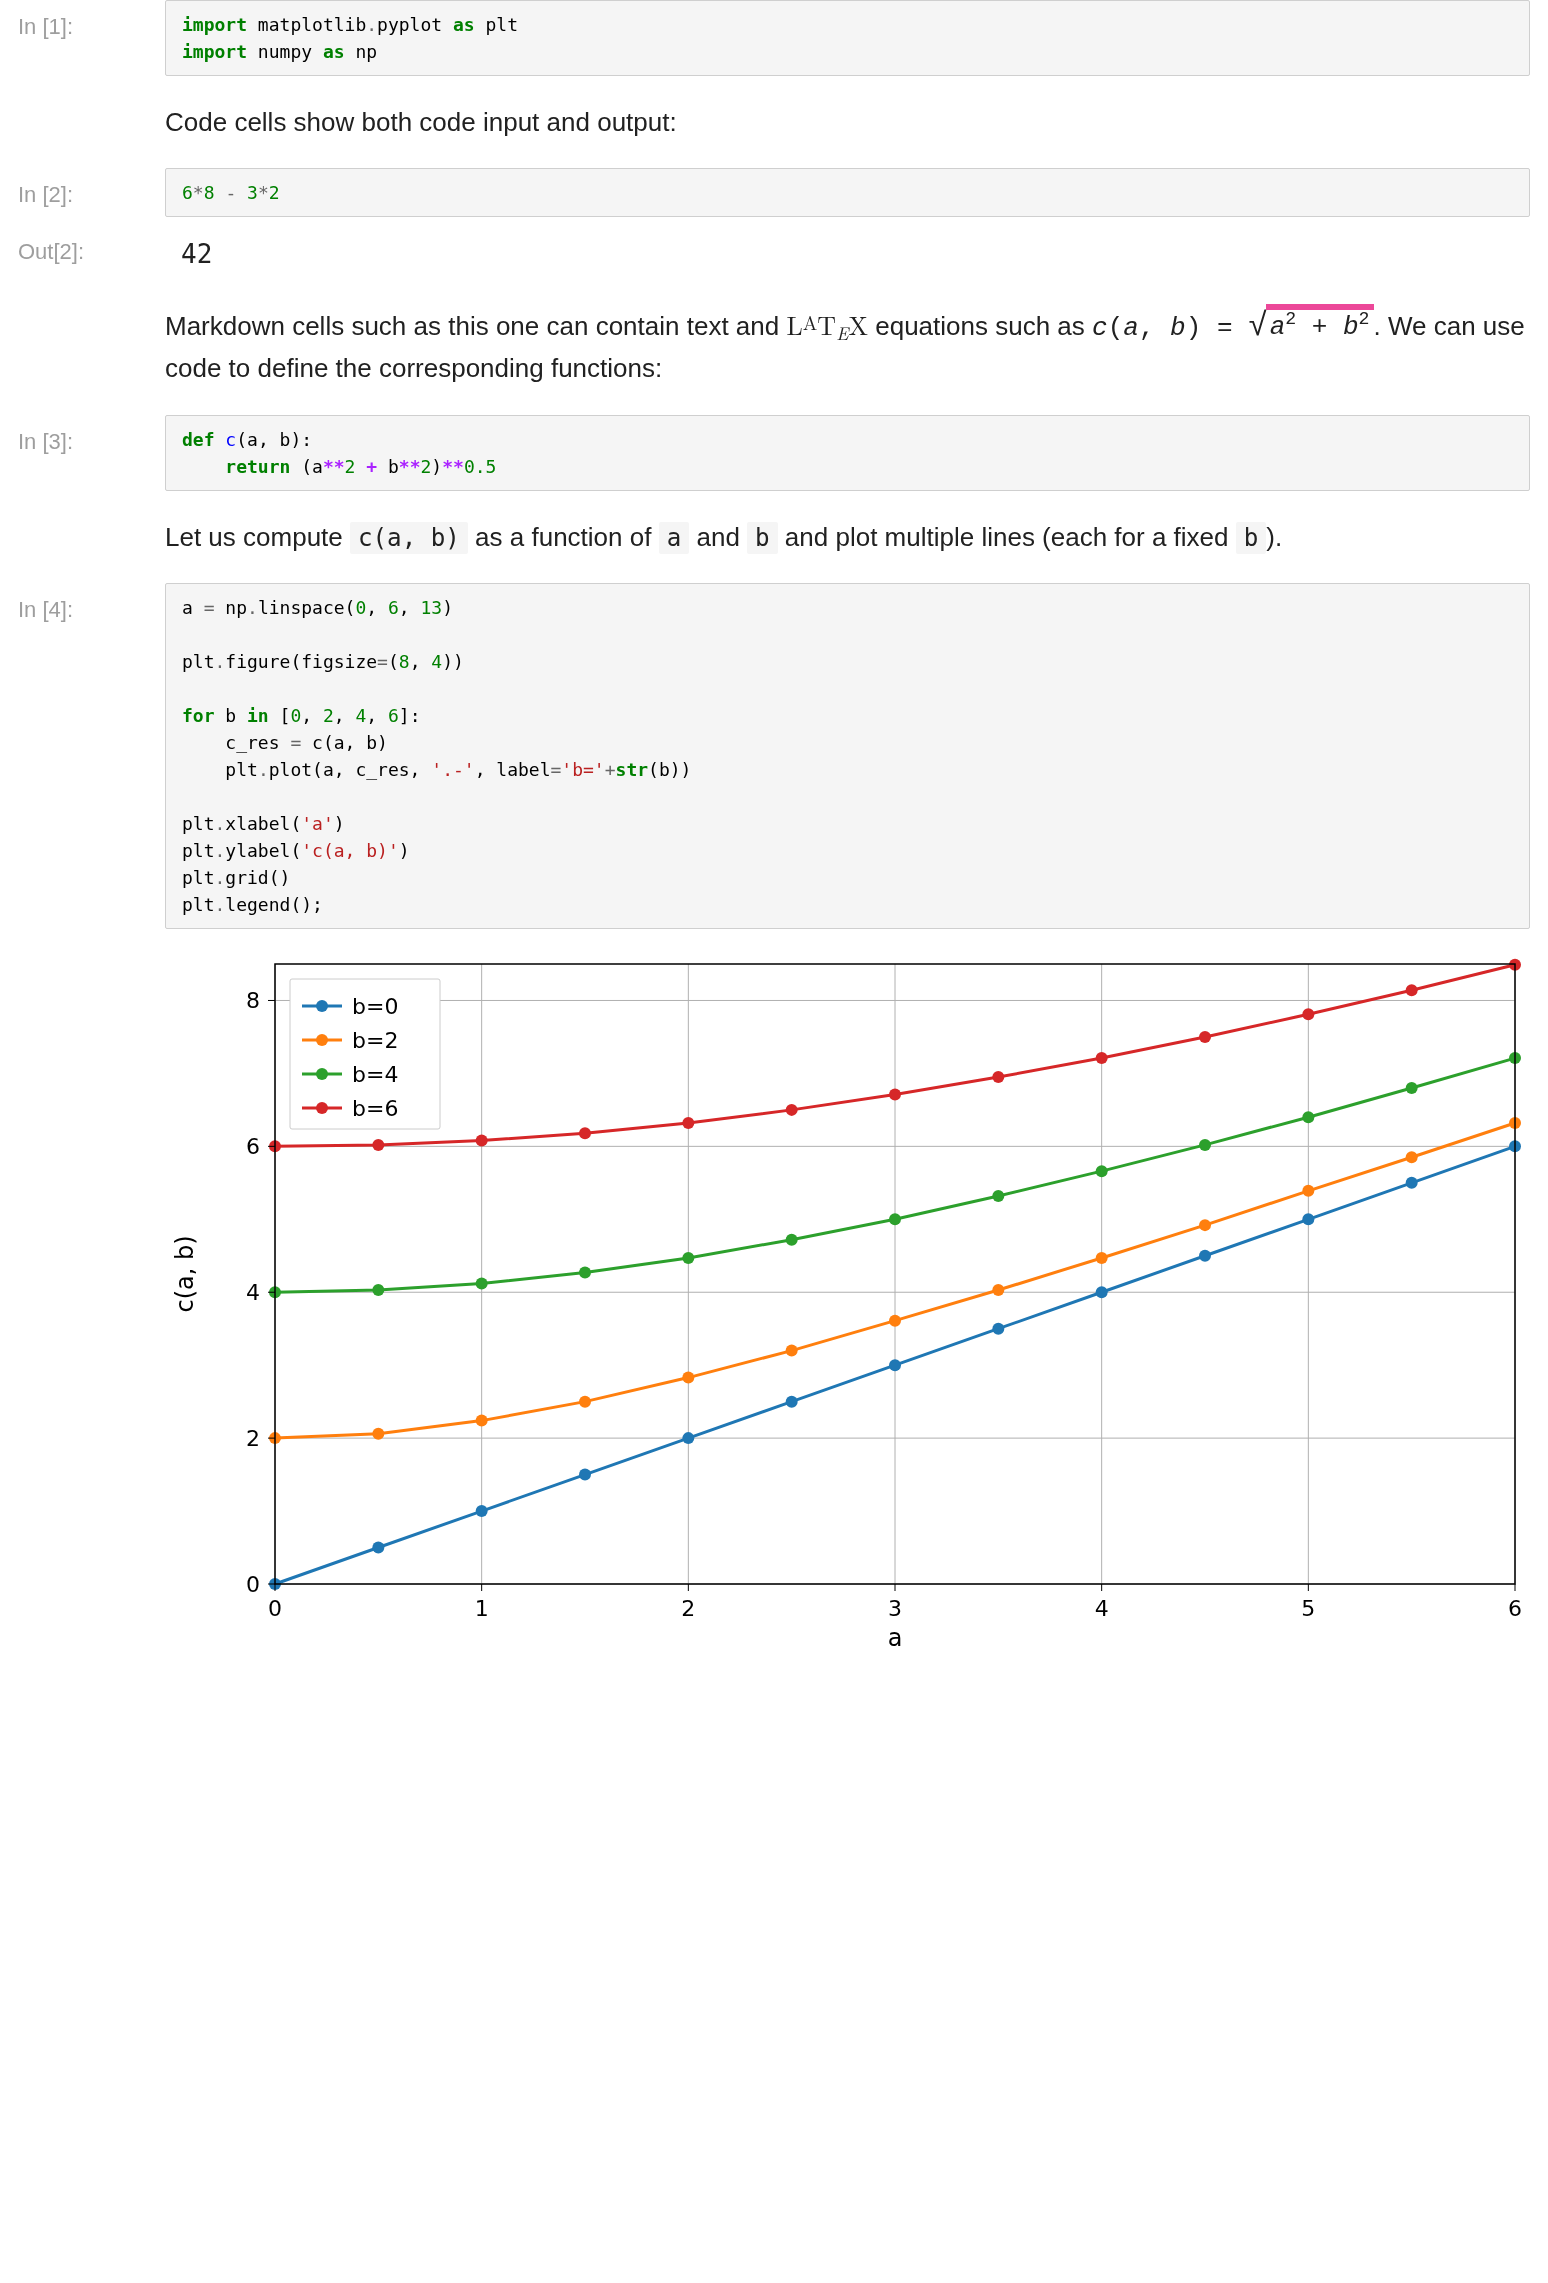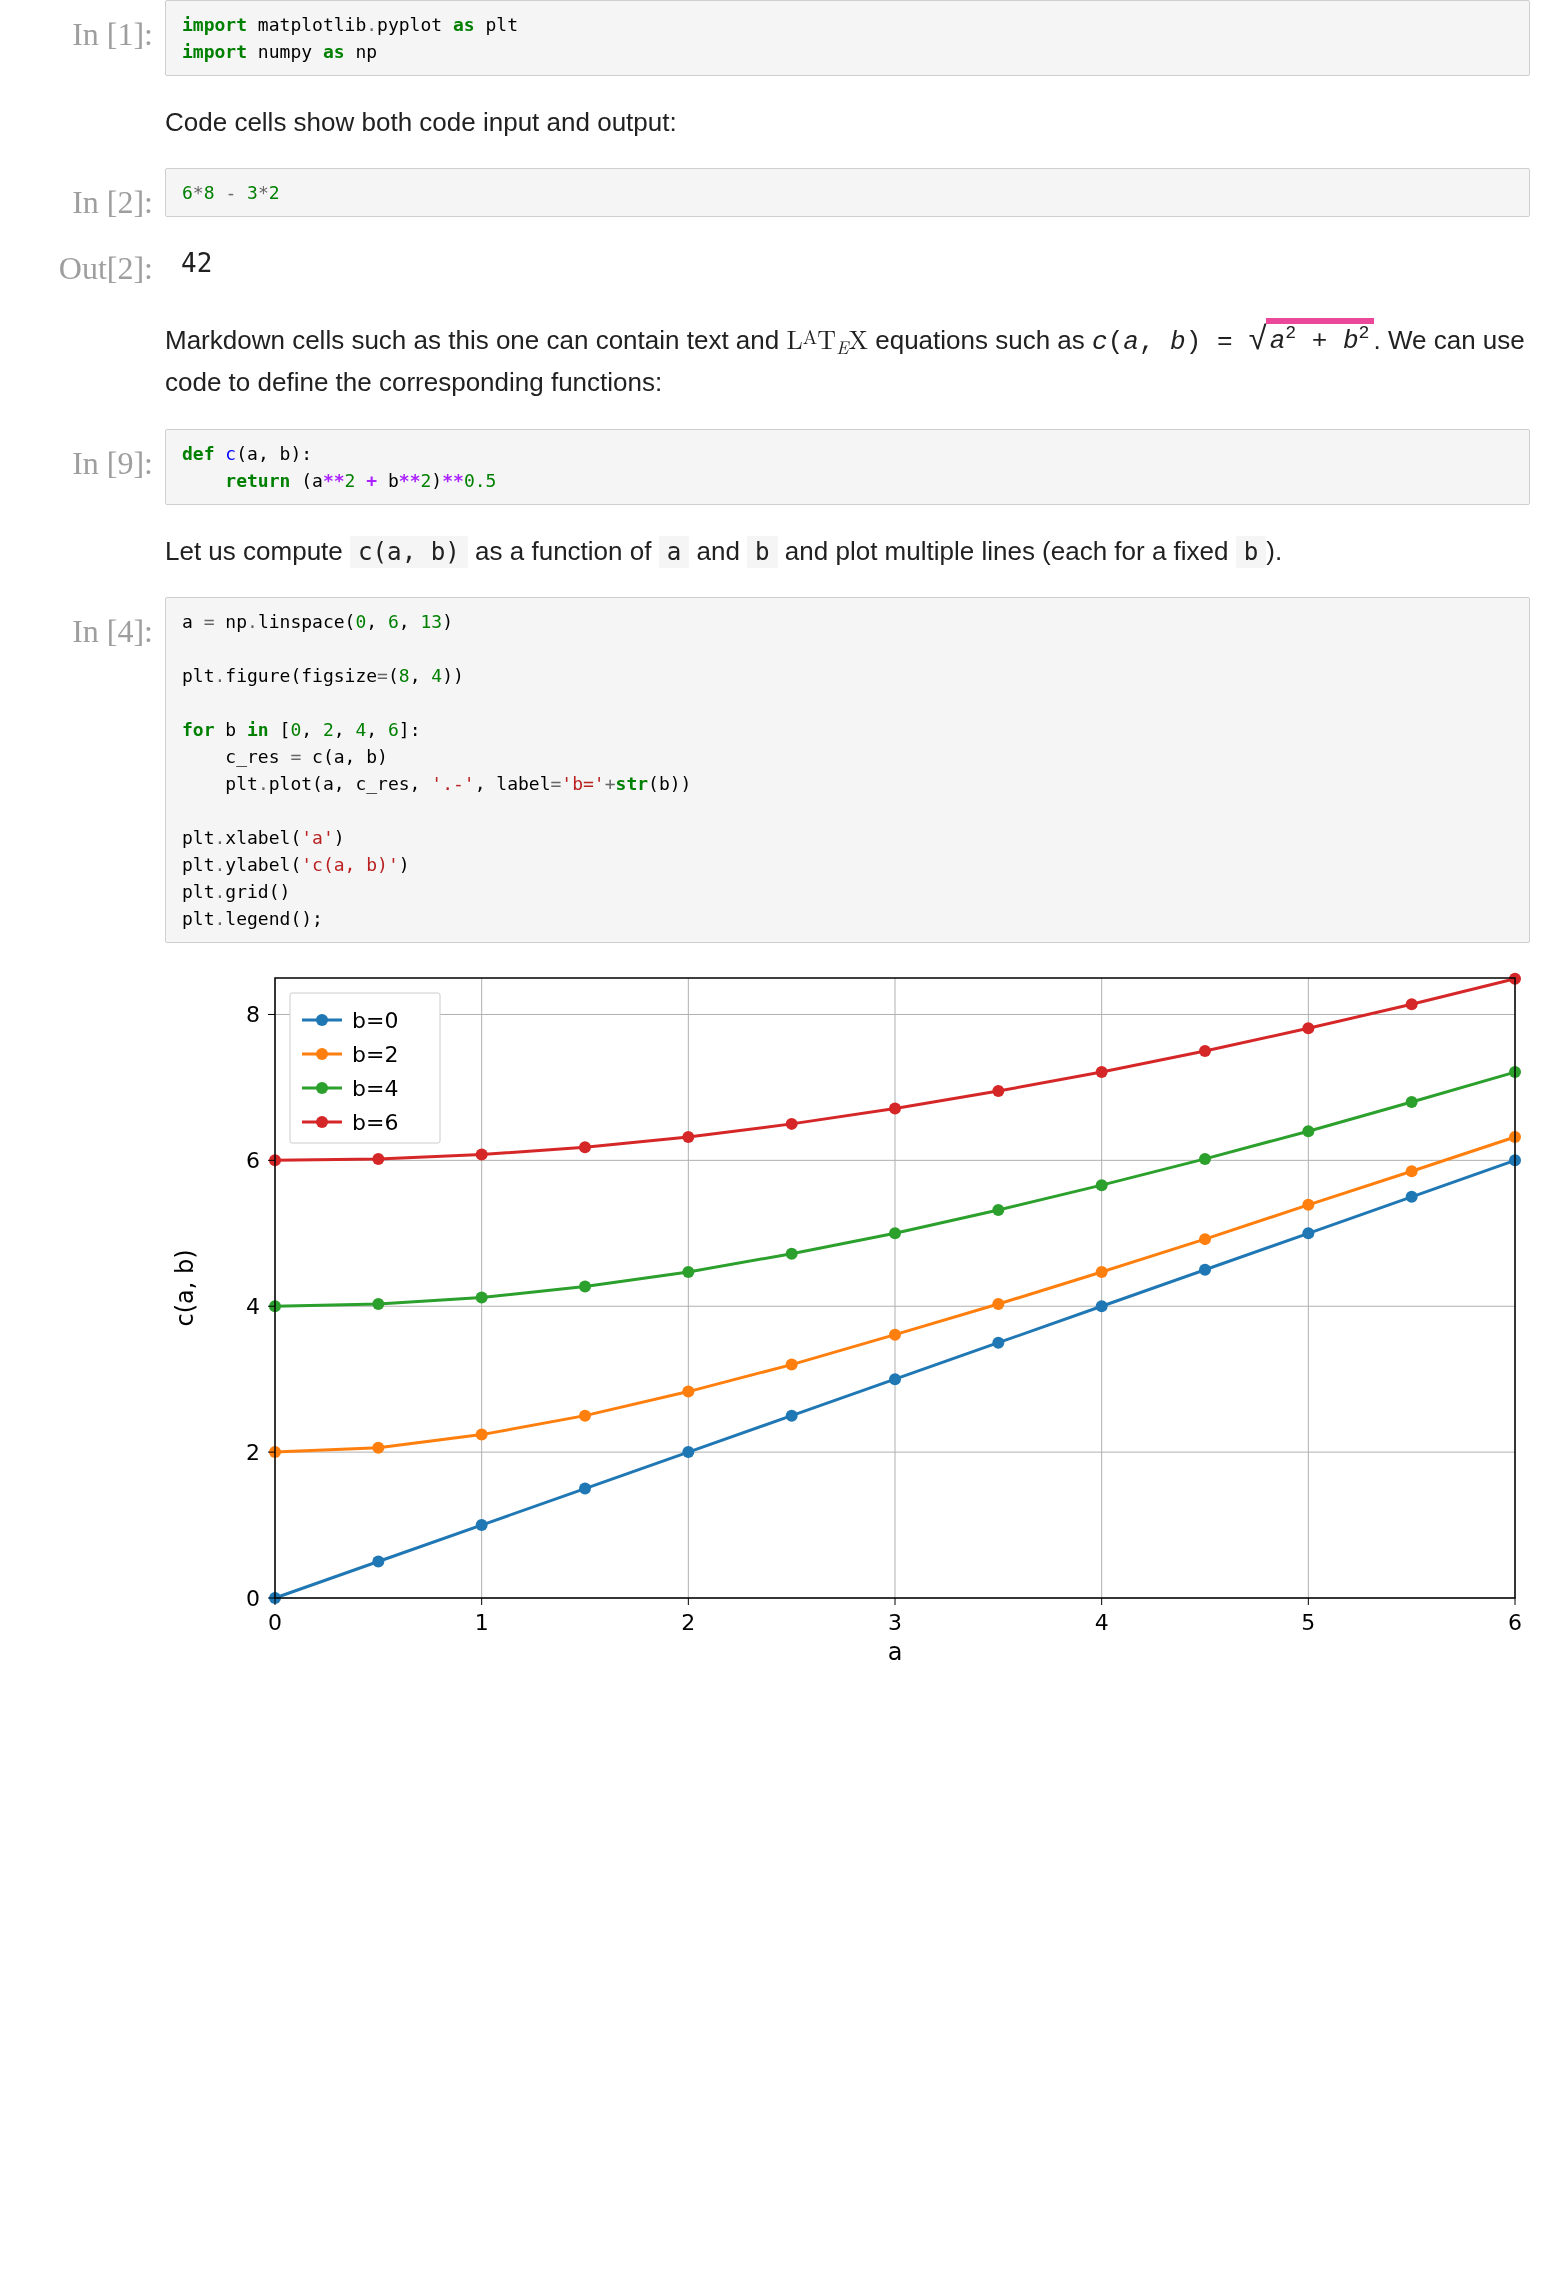--- a/index.html
+++ b/index.html
@@ -14,24 +14,23 @@
     box-sizing: border-box;
     padding: 0 18px 40px 18px;
   }
   .cell {
     display: flex;
     align-items: flex-start;
     margin: 0 0 8px 0;
   }
   .prompt {
     flex: 0 0 135px;
-    text-align: right;
     padding: 10px 12px 0 0;
-    font-family: Liberation Serif, serif;
-    font-size: 32px;
+    font-family: Liberation Sans, sans-serif;
+    font-size: 22px;
     line-height: 1.5;
     white-space: nowrap;
     color: #303F9F;
     user-select: none;
   }
   .prompt.out {
     color: #D84315;
   }
   .prompt.muted {
     color: #9E9E9E;
@@ -196,21 +195,21 @@
     <div class="prompt"></div>
     <div class="body md">
       <span>Markdown cells such as this one can contain text and </span><span class="latex-serif"><span class="latex-upright">L</span><span style="font-size:0.75em;vertical-align:0.25em;" class="latex-upright">A</span><span class="latex-upright">T</span><span class="latex-sub">E</span><span class="latex-upright">X</span></span><span> equations such as </span><span class="math"><span>c</span><span style="font-style:normal;">(</span><span>a</span><span style="font-style:normal;">, </span><span>b</span><span style="font-style:normal;">) = </span><span class="sqrt-wrap">
             <span class="sqrt-sign">√</span>
             <span class="sqrt-body"><span>a</span><sup class="msup">2</sup><span style="font-style:normal;"> + </span><span>b</span><sup class="msup">2</sup></span>
           </span></span><span>. We can use code to define the corresponding functions:</span>
     </div>
   </div>
 
   <div class="cell">
-    <div class="prompt muted">In [9]:</div>
+    <div class="prompt muted">In [3]:</div>
     <div class="body">
       <div class="code-input">
 <span class="tok"><span class="opk">def</span><span> </span><span class="fn">c</span><span class="pun">(</span><span class="nm">a</span><span class="pun">,</span><span> </span><span class="nm">b</span><span class="pun">):</span></span><br>
 <span class="tok"><span>    </span><span class="opk">return</span><span> </span><span class="pun">(</span><span class="nm">a</span><span class="op-bold">**</span><span class="num">2</span><span> </span><span class="op-bold">+</span><span> </span><span class="nm">b</span><span class="op-bold">**</span><span class="num">2</span><span class="pun">)</span><span class="op-bold">**</span><span class="num">0.5</span></span>
       </div>
     </div>
   </div>
 
   <div class="cell">
     <div class="prompt"></div>

